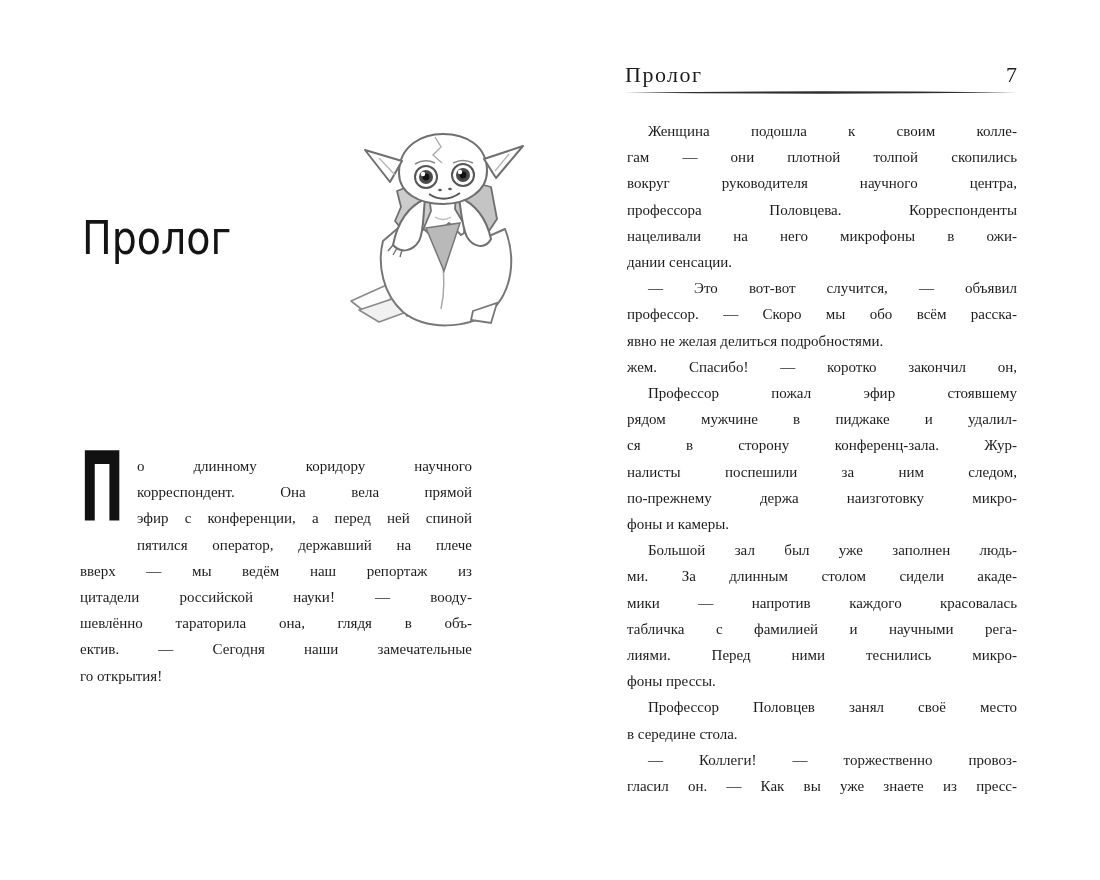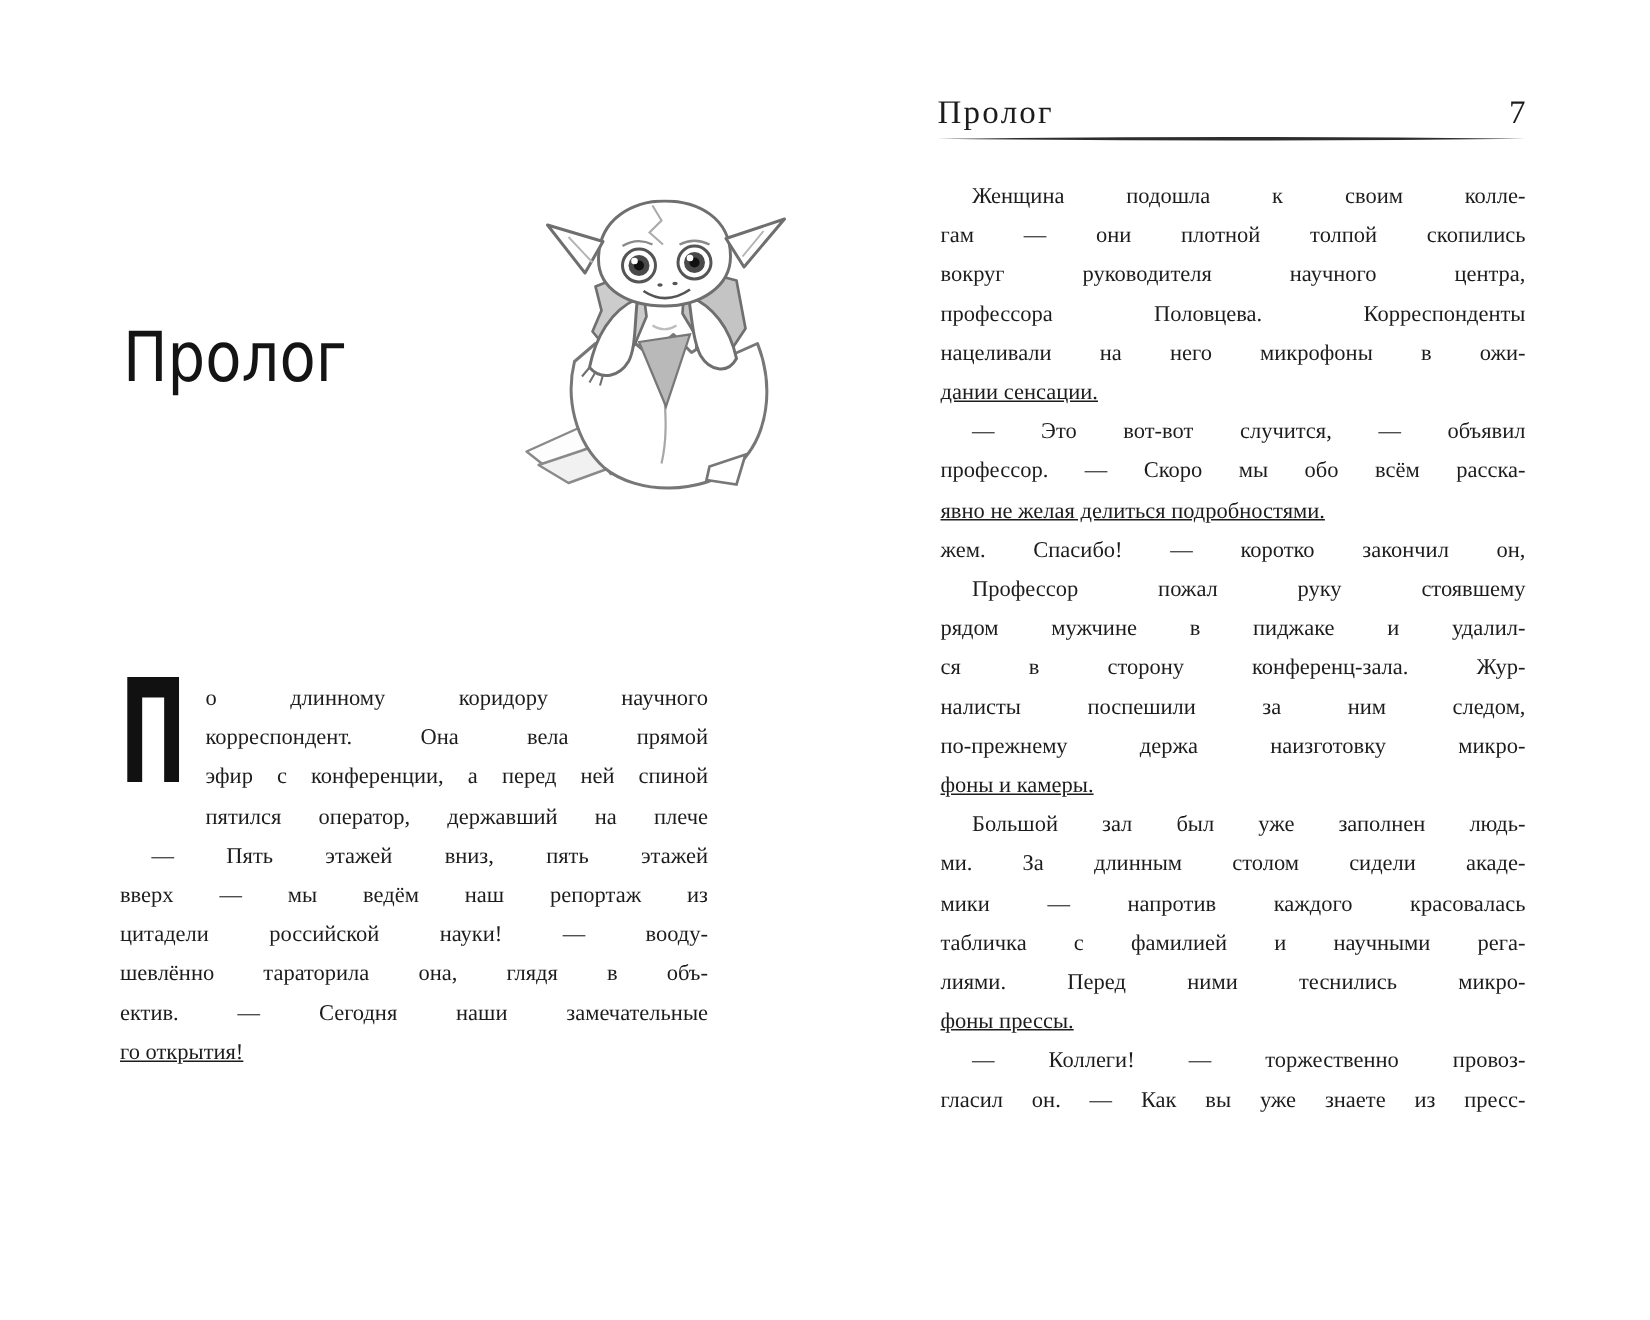--- a/index.html
+++ b/index.html
@@ -40,21 +40,21 @@
   .right-body { left: 627px; top: 118px; width: 390px; }
 
   .line {
     font-size: 15px;
     line-height: 26.2px;
     text-align: justify;
     text-align-last: justify;
     hyphens: none;
     white-space: normal;
   }
-  .line-last   { text-align-last: left; text-decoration: underline; }
+  .line-last   { text-align-last: left; }
   .line-indent { padding-left: 21px; }
 
   .dropcap {
     float: left;
     width: 57px;
     height: 79px;
   }
   .dropcap-letter {
     display: block;
     font-family: "DejaVu Sans", sans-serif;
@@ -149,21 +149,20 @@
         <span class="dropcap-letter">П</span>
       </div>
       <div>
           <div>
             <div class="line">о длинному коридору научного</div>
             <div class="line">корреспондент. Она вела прямой</div>
             <div class="line">эфир с конференции, а перед ней спиной</div>
             <div class="line">пятился оператор, державший на плече</div>
           </div>
           <div>
-            <div class="line line-indent">— Пять этажей вниз, пять этажей</div>
             <div class="line">вверх — мы ведём наш репортаж из</div>
             <div class="line">цитадели российской науки! — вооду-</div>
             <div class="line">шевлённо тараторила она, глядя в объ-</div>
             <div class="line">ектив. — Сегодня наши замечательные</div>
             <div class="line line-last">го открытия!</div>
           </div>
         </div>
     </div>
   </div>
 
@@ -188,36 +187,40 @@
             <div class="line">нацеливали на него микрофоны в ожи-</div>
             <div class="line line-last">дании сенсации.</div>
           </div>
           <div>
             <div class="line line-indent">— Это вот-вот случится, — объявил</div>
             <div class="line">профессор. — Скоро мы обо всём расска-</div>
             <div class="line line-last">явно не желая делиться подробностями.</div>
             <div class="line">жем. Спасибо! — коротко закончил он,</div>
           </div>
           <div>
-            <div class="line line-indent">Профессор пожал руку стоявшему</div>
+            <div class="line line-indent">Профессор пожал эфир стоявшему</div>
             <div class="line">рядом мужчине в пиджаке и удалил-</div>
             <div class="line">ся в сторону конференц-зала. Жур-</div>
             <div class="line">налисты поспешили за ним следом,</div>
             <div class="line">по-прежнему держа наизготовку микро-</div>
             <div class="line line-last">фоны и камеры.</div>
           </div>
           <div>
             <div class="line line-indent">Большой зал был уже заполнен людь-</div>
             <div class="line">ми. За длинным столом сидели акаде-</div>
             <div class="line">мики — напротив каждого красовалась</div>
             <div class="line">табличка с фамилией и научными рега-</div>
             <div class="line">лиями. Перед ними теснились микро-</div>
             <div class="line line-last">фоны прессы.</div>
           </div>
           <div>
+            <div class="line line-indent">Профессор Половцев занял своё место</div>
+            <div class="line line-last">в середине стола.</div>
+          </div>
+          <div>
             <div class="line line-indent">— Коллеги! — торжественно провоз-</div>
             <div class="line">гласил он. — Как вы уже знаете из пресс-</div>
           </div>
         </div>
     </div>
   </div>
 
 </div>
 
 </body></html>

